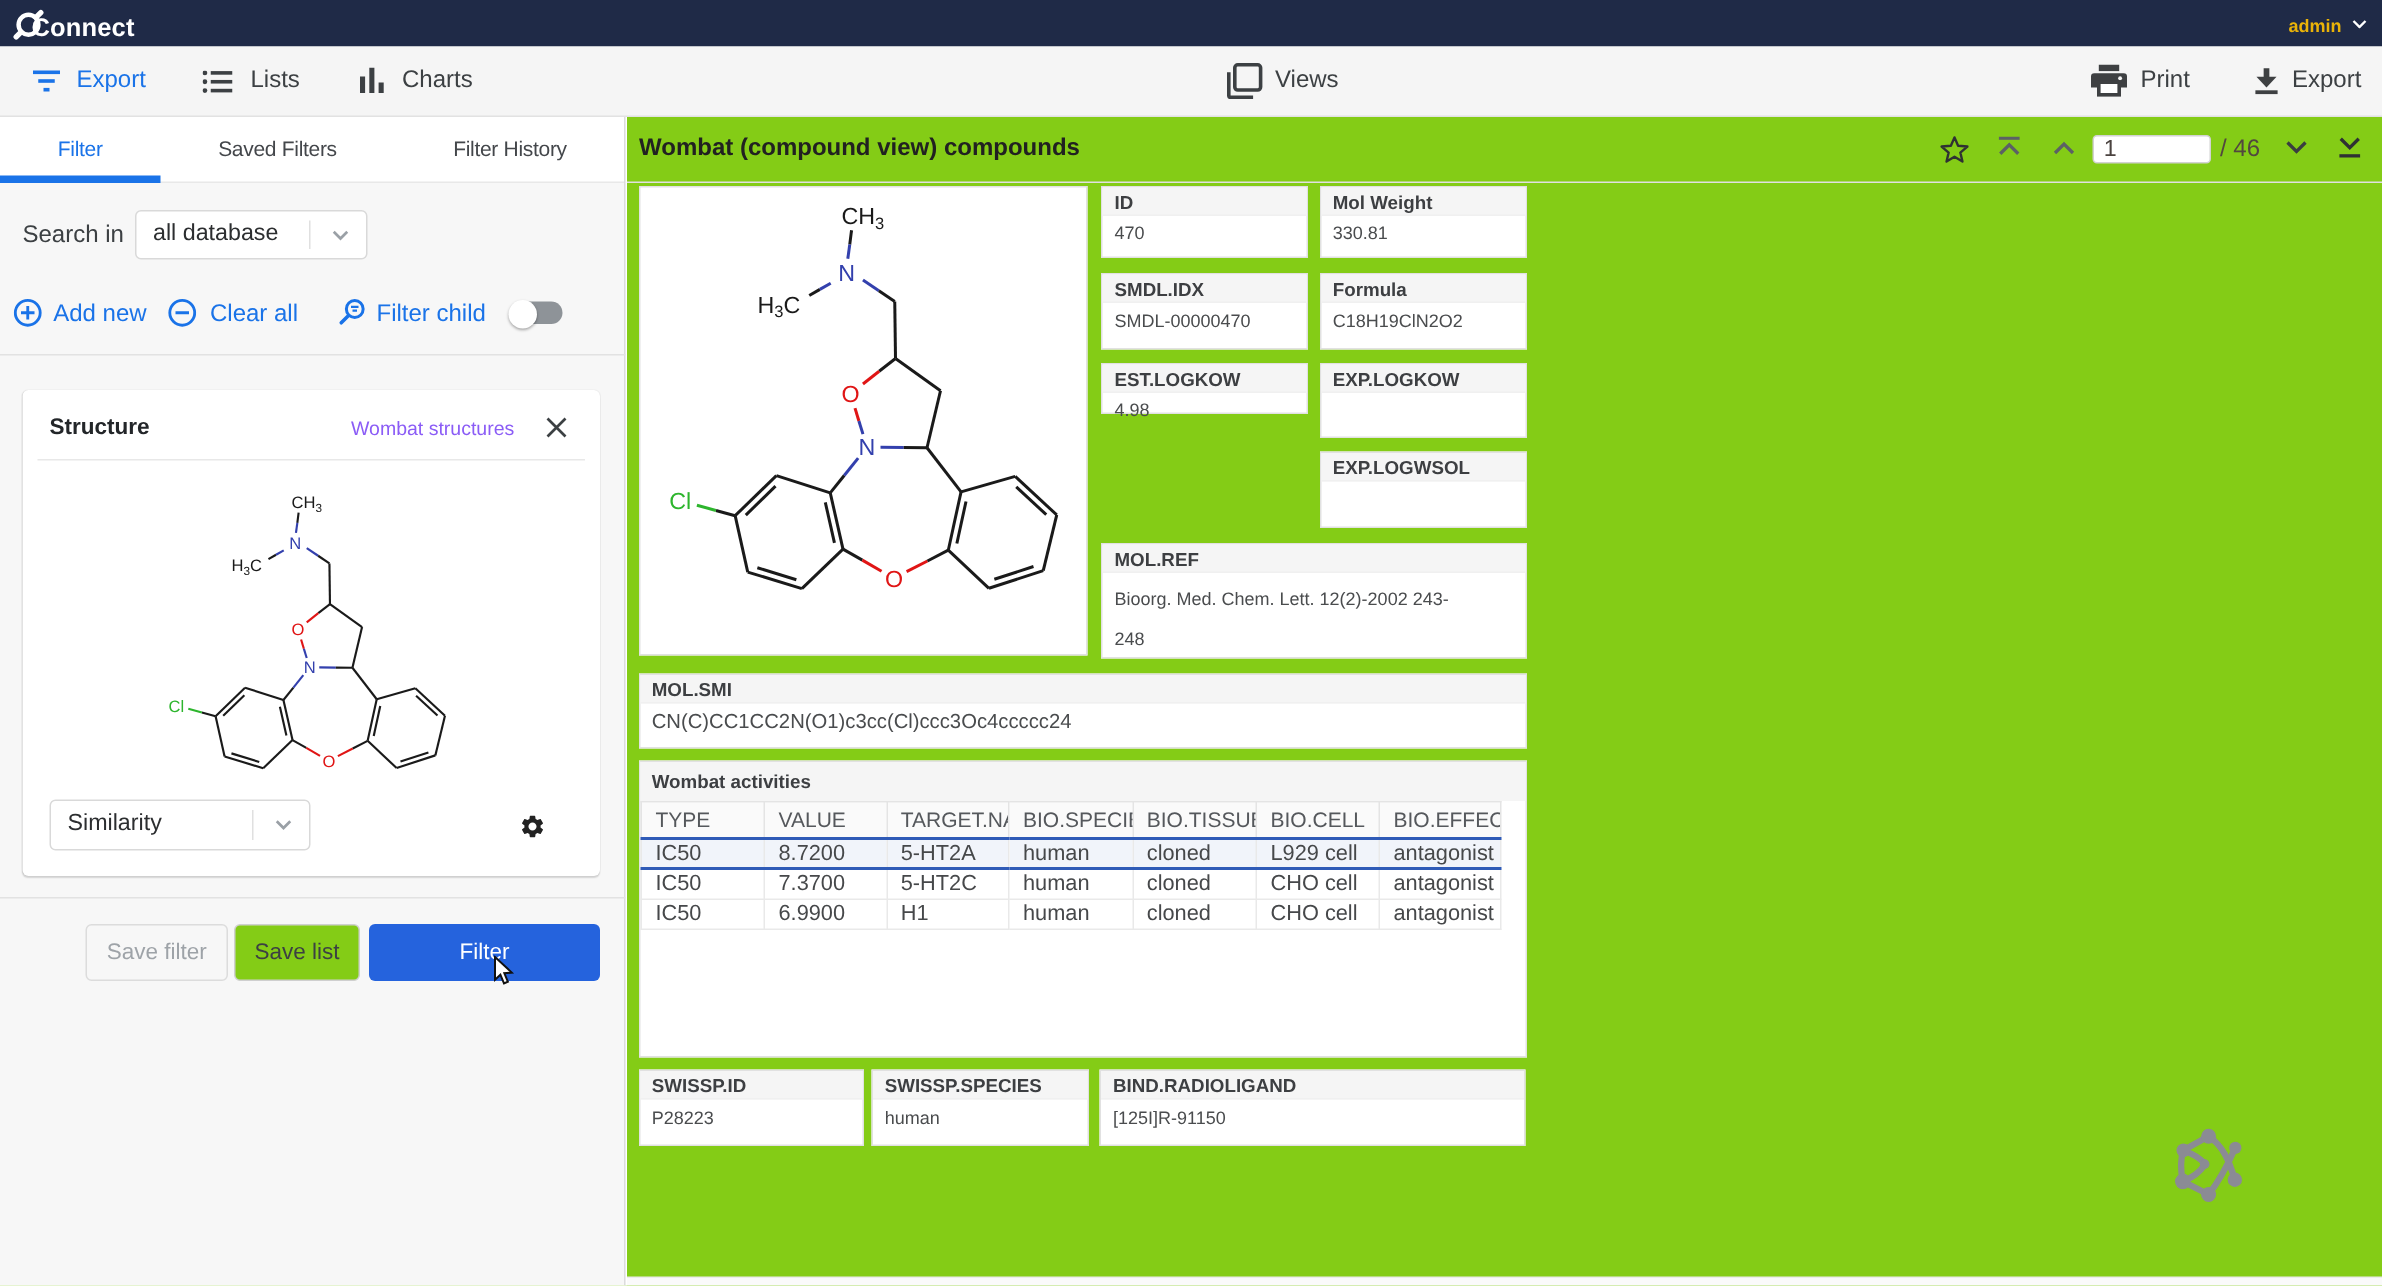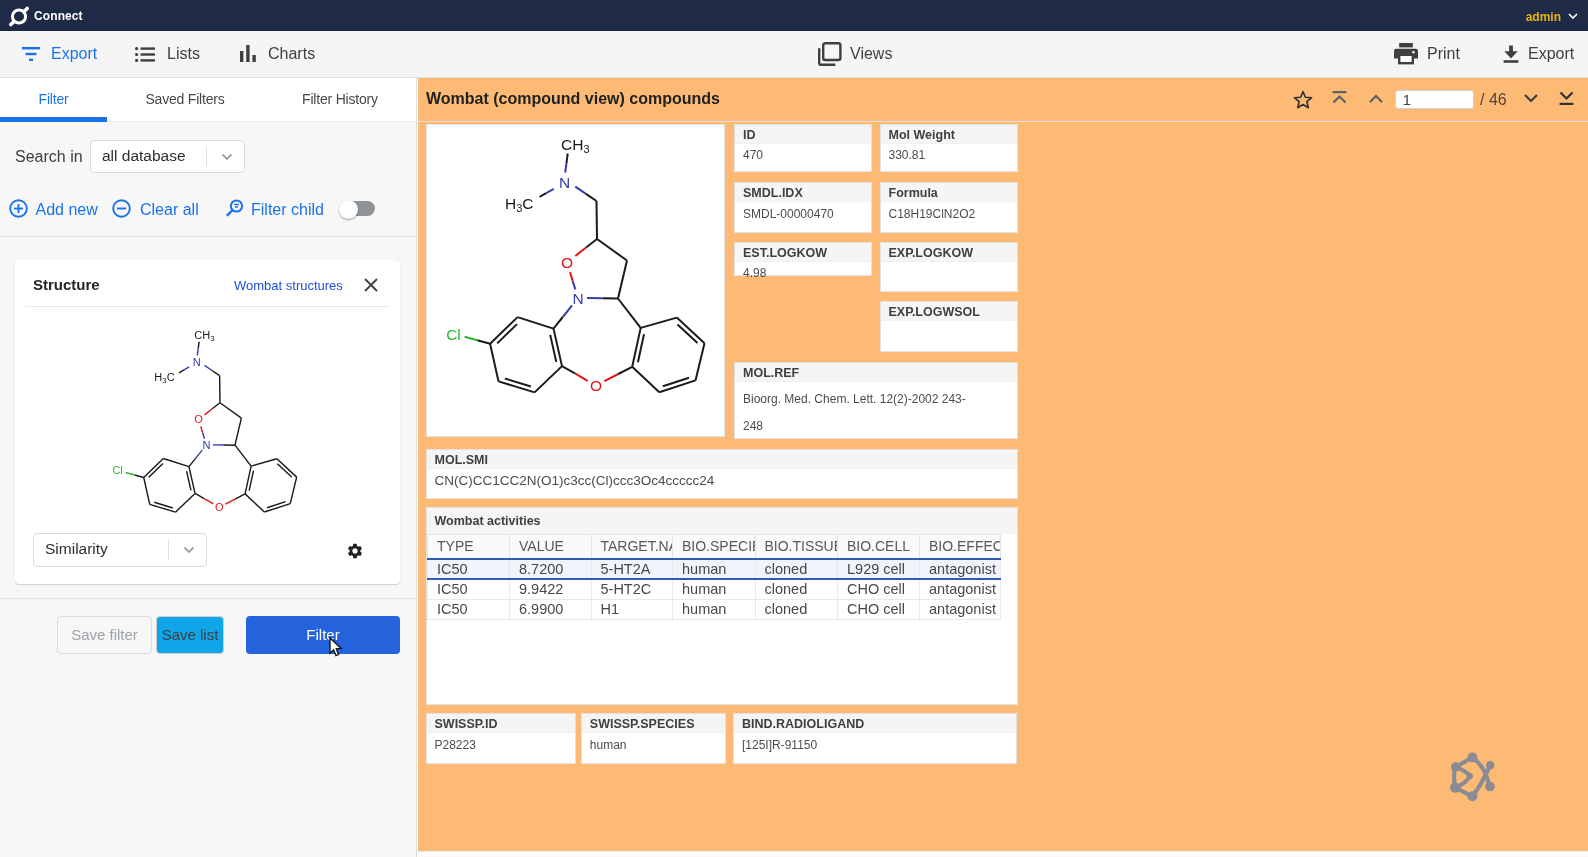--- a/index.html
+++ b/index.html
@@ -2,21 +2,21 @@
 <html><head>
 <meta charset="utf-8">
 <style>
   * { margin:0; padding:0; box-sizing:border-box; }
   html,body { width:1588px; height:857px; font-family:"Liberation Sans", sans-serif; background:#fff; overflow:hidden; }
   .abs { position:absolute; }
   #root { position:relative; width:1588px; height:857px; overflow:hidden; }
 
   
   #navbar { left:0; top:0; width:1588px; height:31px; background:#1f2a47; }
-  #navbar .brand { position:absolute; left:34px; top:9px; color:#fff; font-size:12px; font-weight:bold; letter-spacing:.1px; }
+  #navbar .brand { position:absolute; left:21px; top:9px; color:#fff; font-size:17px; font-weight:bold; letter-spacing:.1px; }
   #navbar .admin { position:absolute; right:27px; top:9.5px; color:#eab308; font-size:12px; font-weight:bold; }
 
   
   #toolbar { left:0; top:31px; width:1588px; height:47px; background:#f5f5f5; border-bottom:1px solid #e2e2e2; }
   .tbitem { position:absolute; top:0; height:46px; display:flex; align-items:center; font-size:16px; color:#3c4043; }
   .tbitem.blue { color:#1a73e8; }
 
   
   #sidebar { left:0; top:78px; width:417px; height:779px; background:#f7f7f7; border-right:1px solid #dcdcdc; }
   #tabbar { position:absolute; left:0; top:0; width:416px; height:44px; background:#fff; border-bottom:1px solid #e8e8e8; }
@@ -29,21 +29,21 @@
   .sel .sep { position:absolute; right:37px; top:6px; bottom:6px; width:1px; background:#e0e0e0; }
   .sel .chev { position:absolute; right:11px; top:50%; margin-top:-4px; width:12px; height:8px; }
 
   .linkrow { color:#1a73e8; font-size:16px; }
 
   #card { left:15px; top:181.5px; width:385px; height:324px; background:#fff; border-radius:4px; box-shadow:0 1px 1px rgba(0,0,0,.14), 0 0 1px rgba(0,0,0,.12); }
 
   .btn { position:absolute; top:616px; height:38px; border-radius:4px; font-size:15px; text-align:center; }
 
   
-  #main { left:418px; top:78px; width:1170px; height:779px; background:#fdba74; }
+  #main { left:418px; top:78px; width:1170px; height:779px; background:#84cc16; }
   #viewtitle { position:absolute; left:8px; top:12px; font-size:16px; font-weight:bold; color:#212121; }
   #titleline { position:absolute; left:0; top:43px; width:1170px; height:1px; background:#e0e0e0; }
 
   .fbox { position:absolute; background:#fff; border:1px solid #e1e1e1; }
   .fbox .hd { background:#f5f5f5; font-size:12.5px; font-weight:bold; color:#3d3f42; padding:3px 0 0 8px; height:19px; border-bottom:1px solid #f0f0f0; }
   .fbox .val { font-size:12px; color:#4a4c4e; padding:4.5px 0 0 8px; white-space:nowrap; overflow:hidden; }
 
   table.acts { border-collapse:collapse; table-layout:fixed; width:573px; font-size:14.5px; color:#46484a; }
   table.acts th { font-weight:normal; color:#55585c; text-align:left; background:#fafafa; border:1px solid #e4e4e4; height:25px; padding:0 0 0 9px; white-space:nowrap; overflow:hidden; font-size:14px; }
   table.acts td { border:1px solid #e9e9e9; height:20px; padding:0 0 0 9px; white-space:nowrap; overflow:hidden; }
@@ -143,21 +143,21 @@
       <line x1="11" y1="9" x2="14" y2="9" stroke="#1a73e8" stroke-width="1.5"></line>
     </svg>
     <div class="abs linkrow" style="left:251px;top:123px">Filter child</div>
     <div class="abs" style="left:341px;top:123px;width:34px;height:15px;border-radius:8px;background:#8e9398"></div>
     <div class="abs" style="left:339px;top:121.5px;width:19px;height:19px;border-radius:50%;background:#fff;box-shadow:0 1px 2px rgba(0,0,0,.35)"></div>
 
     <div class="abs" style="left:0;top:158px;width:417px;height:1px;background:#e2e2e2"></div>
 
     <div id="card" class="abs">
       <div class="abs" style="left:18px;top:16px;font-size:15px;font-weight:bold;color:#232629">Structure</div>
-      <div class="abs" style="left:219px;top:18px;font-size:13px;color:#1d4ed8">Wombat structures</div>
+      <div class="abs" style="left:219px;top:18px;font-size:13px;color:#8b5cf6">Wombat structures</div>
       <svg class="abs" style="left:349px;top:18px" width="14" height="14" viewBox="0 0 14 14">
           <path d="M1 1 L13 13 M13 1 L1 13" stroke="#3c4043" stroke-width="1.8"></path>
         </svg>
       <div class="abs" style="left:10px;top:46px;width:365px;height:1px;background:#e8e8e8"></div>
 
       <svg id="molS" class="abs" style="left:92.7px;top:65.7px" width="194" height="194" viewBox="440 130 272 272">
           <line x1="567.7" y1="153.5" x2="566.5" y2="163.0" stroke="#1a1a1a" stroke-width="2.0"></line>
           <line x1="566.5" y1="163.0" x2="565.2" y2="172.5" stroke="#3340ad" stroke-width="2.0"></line>
           <line x1="539.5" y1="197.0" x2="546.6" y2="192.9" stroke="#1a1a1a" stroke-width="2.0"></line>
           <line x1="546.6" y1="192.9" x2="553.8" y2="188.8" stroke="#3340ad" stroke-width="2.0"></line>
@@ -215,21 +215,21 @@
           </svg>
       </div>
       <svg class="abs" style="left:331px;top:282px" width="18" height="18" viewBox="0 0 24 24">
         <path fill="#222" d="M19.14 12.94c.04-.3.06-.61.06-.94 0-.32-.02-.64-.07-.94l2.03-1.58c.18-.14.23-.41.12-.61l-1.92-3.32c-.12-.22-.37-.29-.59-.22l-2.39.96c-.5-.38-1.03-.7-1.62-.94l-.36-2.54c-.04-.24-.24-.41-.48-.41h-3.84c-.24 0-.43.17-.47.41l-.36 2.54c-.59.24-1.13.57-1.62.94l-2.39-.96c-.22-.08-.47 0-.59.22L2.74 8.87c-.12.21-.08.47.12.61l2.03 1.58c-.05.3-.09.63-.09.94s.02.64.07.94l-2.03 1.58c-.18.14-.23.41-.12.61l1.92 3.32c.12.22.37.29.59.22l2.39-.96c.5.38 1.03.7 1.62.94l.36 2.54c.05.24.24.41.48.41h3.84c.24 0 .44-.17.47-.41l.36-2.54c.59-.24 1.13-.56 1.62-.94l2.39.96c.22.08.47 0 .59-.22l1.92-3.32c.12-.22.07-.47-.12-.61l-2.01-1.58zM12 15.6c-1.98 0-3.6-1.62-3.6-3.6s1.62-3.6 3.6-3.6 3.6 1.62 3.6 3.6-1.62 3.6-3.6 3.6z"></path>
       </svg>
     </div>
 
     <div class="abs" style="left:0;top:520px;width:417px;height:1px;background:#e2e2e2"></div>
 
     <div class="btn" style="left:57px;width:95px;top:538px;background:#f7f7f7;border:1px solid #dcdcdc;color:#9ea3a8;line-height:36px">Save filter</div>
-    <div class="btn" style="left:156px;width:68px;top:538px;background:#0ea5e9;border:1px solid #cfcfcf;color:#3c4043;line-height:36px">Save list</div>
+    <div class="btn" style="left:156px;width:84px;top:538px;background:#84cc16;border:1px solid #cfcfcf;color:#3c4043;line-height:36px">Save list</div>
     <div class="btn" style="left:246px;width:154px;top:538px;background:#2563dd;color:#fff;line-height:38px">Filter</div>
     <svg class="abs" style="left:329px;top:559px" width="16" height="22" viewBox="0 0 16 22">
       <path d="M1 1 L1 16.2 L4.6 12.8 L7 18.6 L9.6 17.5 L7.2 11.8 L12.2 11.4 Z" fill="#fff" stroke="#111" stroke-width="1.3"></path>
     </svg>
   </div>
 
   <div id="main" class="abs">
     <div id="viewtitle">Wombat (compound view) compounds</div>
     <div id="titleline"></div>
 
@@ -368,21 +368,21 @@
               <td>IC50</td>
               <td>8.7200</td>
               <td>5-HT2A</td>
               <td>human</td>
               <td>cloned</td>
               <td>L929 cell</td>
               <td>antagonist</td>
             </tr>
     <tr>
               <td>IC50</td>
-              <td>9.9422</td>
+              <td>7.3700</td>
               <td>5-HT2C</td>
               <td>human</td>
               <td>cloned</td>
               <td>CHO cell</td>
               <td>antagonist</td>
             </tr>
     <tr>
               <td>IC50</td>
               <td>6.9900</td>
               <td>H1</td>

